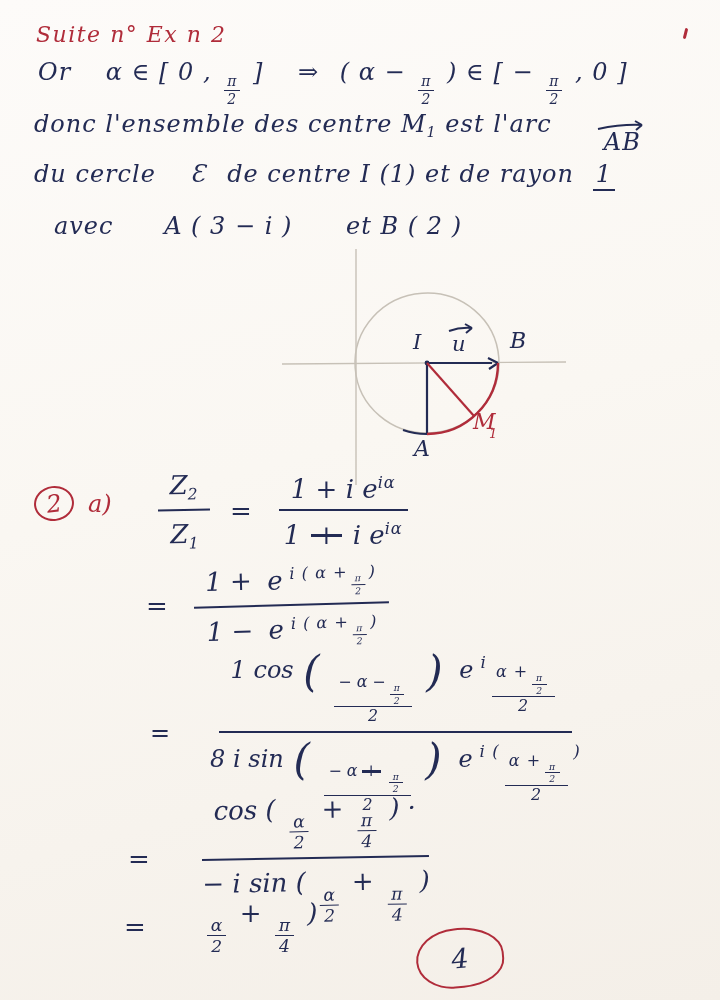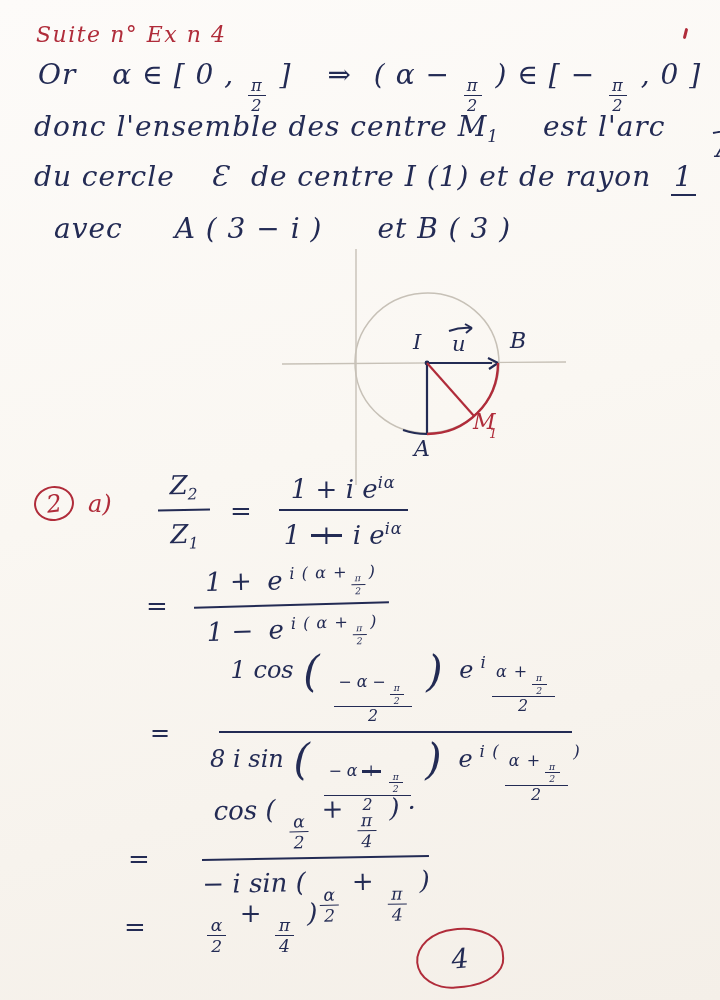--- a/index.html
+++ b/index.html
@@ -7,25 +7,25 @@
   }
   html,body{margin:0;padding:0;}
   .page{
     position:relative; width:720px; height:1000px; overflow:hidden;
     background:linear-gradient(165deg,#fdfbf9 0%, #faf7f2 45%, #f4efe8 100%);
     font-family:"DejaVu Serif", serif;
   }
   .abs{position:absolute;}
   .hw{font-style:italic; color:var(--ink); white-space:nowrap;}
   .red{color:var(--red);}
-  .line{font-size:28px; letter-spacing:1px;}
+  .line{font-size:24px; letter-spacing:1px;}
   .gap-r{margin-right:26px;}
   .gap-s{margin-right:12px;}
   .mx{margin:0 7px;}
-  .ml{margin-left:34px;}
+  .ml{}
   
   .pif{display:inline-flex; flex-direction:column; align-items:center;
        font-size:0.58em; line-height:1.05; vertical-align:-0.45em; margin:0 4px;}
   .pif .pt{border-bottom:1.6px solid currentColor; padding:0 3px 1px;}
   .pif .pb{padding-top:1px;}
   
   .sfr{display:inline-flex; flex-direction:column; align-items:center;
        font-size:0.66em; line-height:1.05; vertical-align:-0.55em; margin:0 5px;}
   .sfr .pt{border-bottom:1.8px solid currentColor; padding:0 4px 1px;}
   .sfr .pb{padding-top:1px;}
@@ -55,21 +55,21 @@
         width:84px; height:56px; border:2.3px solid var(--red);
         border-radius:55% 60% 58% 50% / 62% 55% 52% 58%; transform:rotate(-5deg);}
   .resmark .inner{font-size:27px; font-style:italic; color:var(--ink);}
   svg text{font-family:"DejaVu Serif", serif; font-style:italic;}
 </style>
 </head>
 <body>
 
 <div class="page">
 
-  <div class="abs hw red title" style="left:36px;top:22px">Suite n° Ex n 4</div>
+  <div class="abs hw red title" style="left:36px;top:22px">Suite n° Ex n 2</div>
   <div class="abs corner" style="left:684px;top:28px"></div>
 
   <div class="abs hw line" style="left:38px;top:58px">
     <span class="gap-r">Or</span>
     <span>α ∈ [ 0 ,</span>
     <span class="pif">
         <span class="pt">π</span>
         <span class="pb">2</span>
       </span>
     <span class="gap-r">]</span>
@@ -103,21 +103,21 @@
     <span class="gap-r">du cercle</span>
     <span class="gap-s">Ɛ</span>
     <span>de centre I (1) et de rayon</span>
     <span class="ul" style="margin-left:10px">1</span>
   </div>
 
   <div class="abs hw line" style="left:54px;top:212px">
     <span style="margin-right:42px">avec</span>
     <span style="margin-right:45px">A ( 3 − i )</span>
     <span style="">et</span>
-    <span>B ( 3 )</span>
+    <span>B ( 2 )</span>
   </div>
 
   <svg class="abs" style="left:0;top:243px" width="720" height="245" viewBox="0 0 720 245">
 
     <line x1="356" y1="6" x2="356" y2="242" stroke="var(--pencil)" stroke-width="1.4"></line>
     <line x1="282" y1="121" x2="566" y2="119" stroke="var(--pencil)" stroke-width="1.4"></line>
 
     <ellipse cx="427" cy="120" rx="72" ry="70" transform="rotate(-4 427 120)" fill="none" stroke="var(--pencil)" stroke-width="1.5"></ellipse>
 
     <circle cx="427" cy="120" r="2.4" fill="var(--ink)"></circle>

